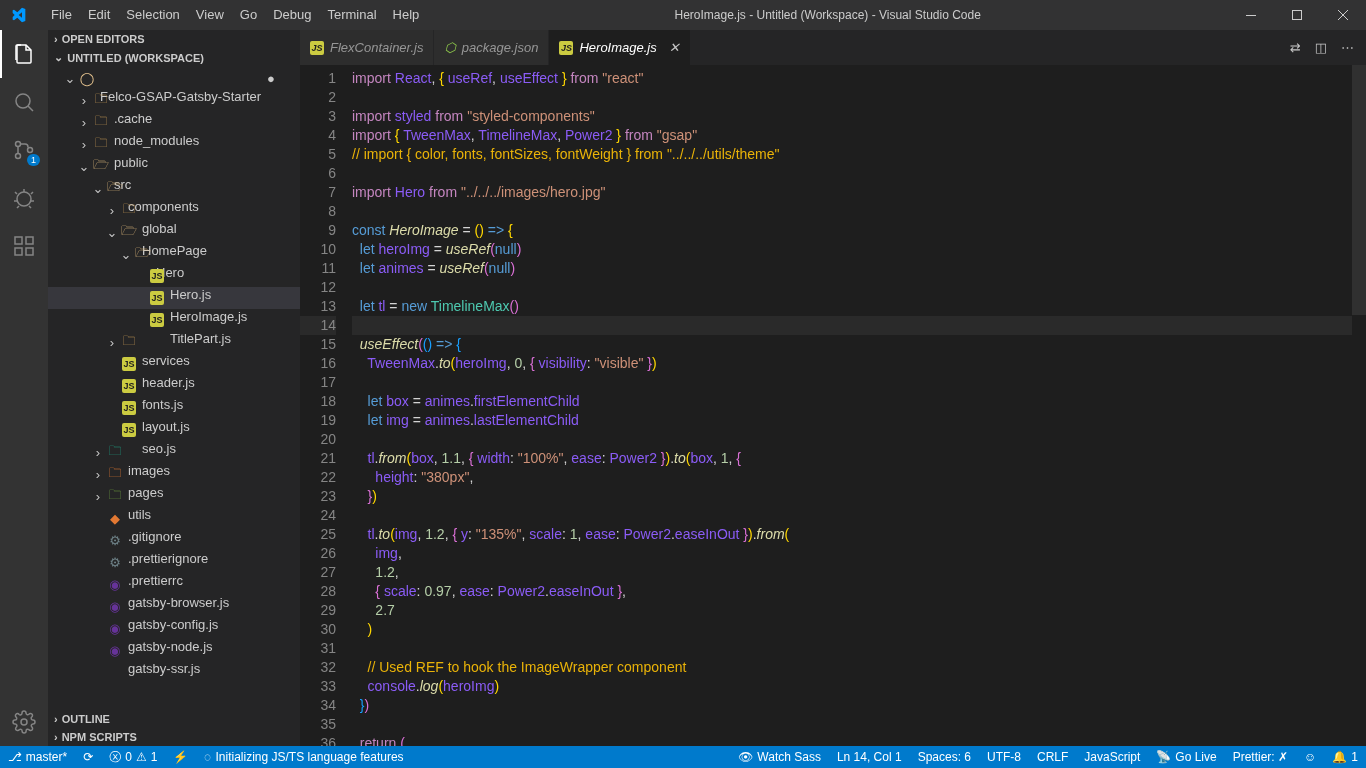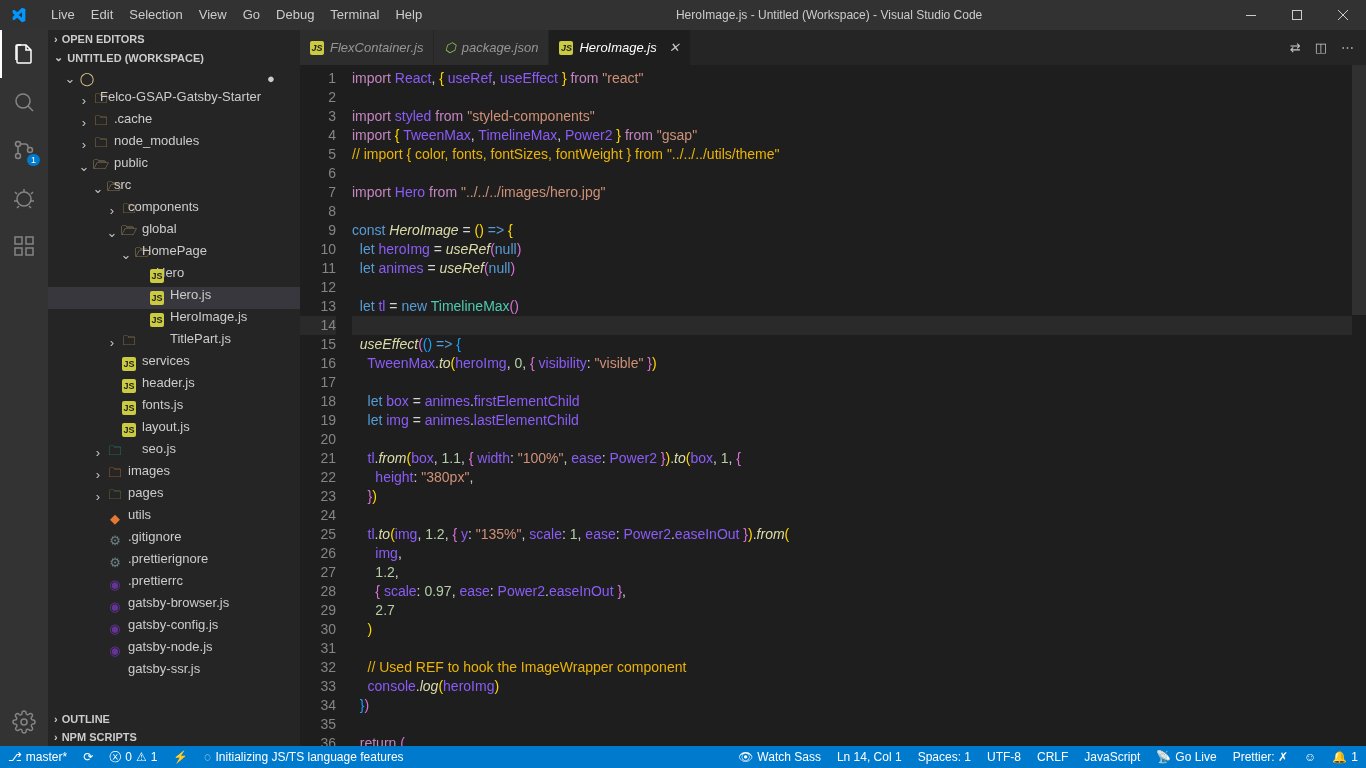--- a/index.html
+++ b/index.html
@@ -65,21 +65,21 @@
 </head>
 <body>
 
 <div class="titlebar">
   <div class="logo">
     <svg width="16" height="16" viewBox="0 0 24 24">
         <path fill="#0098ff" d="M23 3l-5-2-7 7-5-4-2 1v14l2 1 5-4 7 7 5-2V3zm-5 13l-5-4 5-4v8zM4 15V9l3 3-3 3z"></path>
       </svg>
   </div>
   <div class="menu">
-    <div class="menu-item">Live</div>
+    <div class="menu-item">File</div>
     <div class="menu-item">Edit</div>
     <div class="menu-item">Selection</div>
     <div class="menu-item">View</div>
     <div class="menu-item">Go</div>
     <div class="menu-item">Debug</div>
     <div class="menu-item">Terminal</div>
     <div class="menu-item">Help</div>
   </div>
   <div class="title">HeroImage.js - Untitled (Workspace) - Visual Studio Code</div>
   <div class="win-controls">
@@ -391,21 +391,21 @@
   <div class="sb-item">
       <span>◌</span>
       <span>Initializing JS/TS language features</span>
     </div>
   <div class="sb-right">
     <div class="sb-item">
         <span>👁</span>
         <span>Watch Sass</span>
       </div>
     <div class="sb-item">Ln 14, Col 1</div>
-    <div class="sb-item">Spaces: 1</div>
+    <div class="sb-item">Spaces: 6</div>
     <div class="sb-item">UTF-8</div>
     <div class="sb-item">CRLF</div>
     <div class="sb-item">JavaScript</div>
     <div class="sb-item">
         <span>📡</span>
         <span>Go Live</span>
       </div>
     <div class="sb-item">Prettier: ✗</div>
     <div class="sb-item">☺</div>
     <div class="sb-item">

